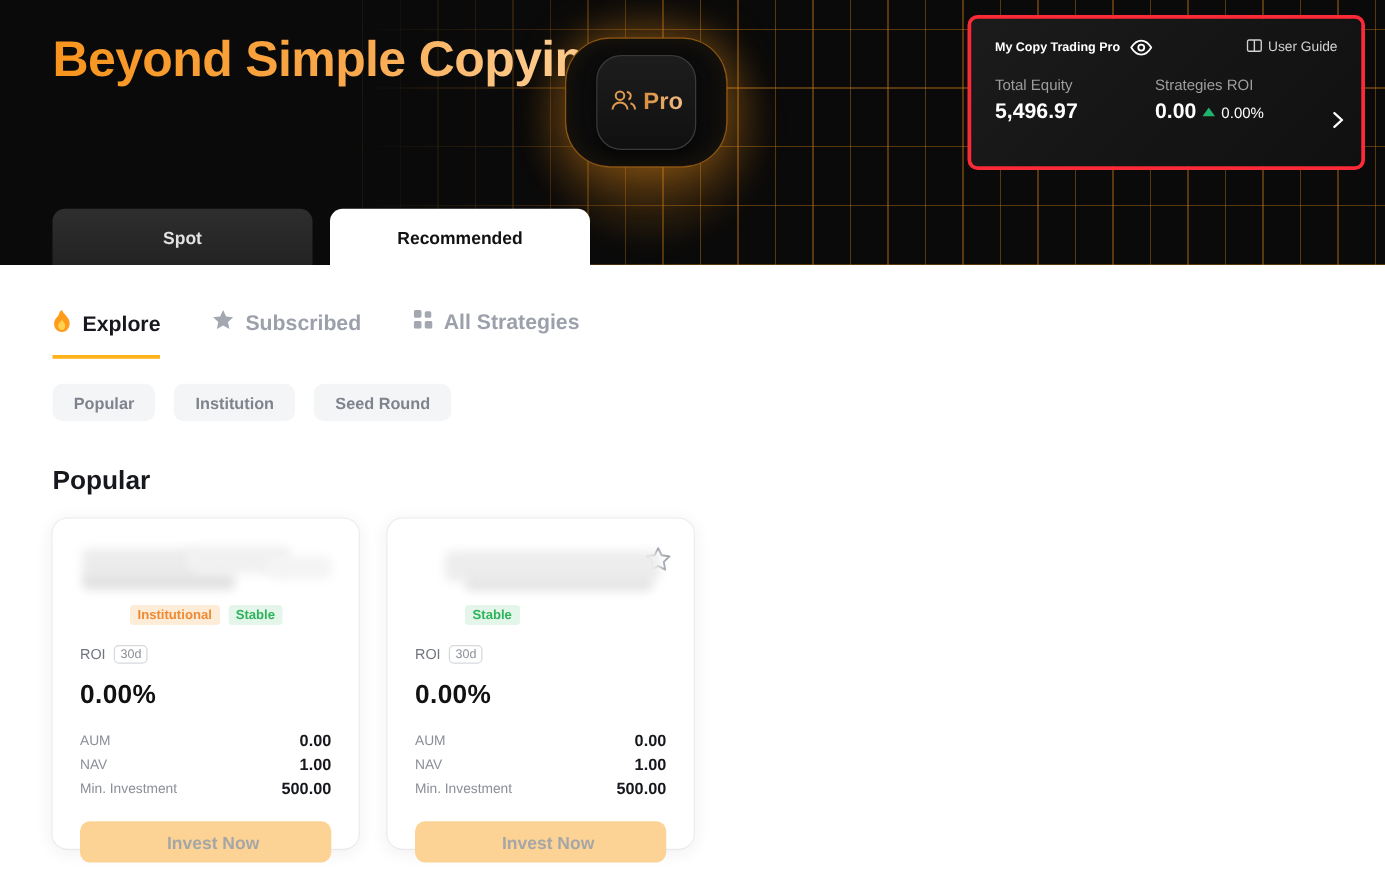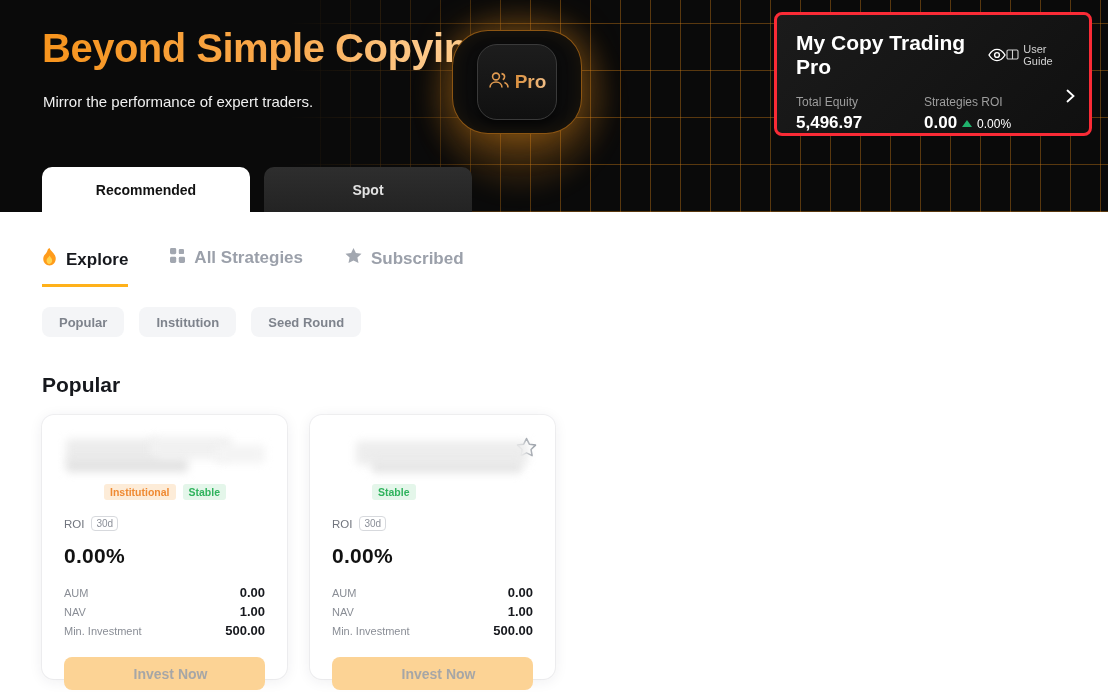--- a/index.html
+++ b/index.html
@@ -34,21 +34,21 @@
     display:flex; align-items:center; justify-content:center; gap:5px; }
   .pro-badge-text { font-size:19px; font-weight:600;
     background:linear-gradient(90deg,#d98f3e,#f0bd85); -webkit-background-clip:text;
     background-clip:text; color:transparent; }
 
   
   .equity-panel { position:absolute; left:774px; top:12px; width:318px; height:124px;
     background:linear-gradient(135deg,#1b1b1b,#101010);
     border:3px solid #fa2b36; border-radius:8px; z-index:5; padding:16px 19px 0 19px; }
   .ep-title-row { display:flex; align-items:center; }
-  .ep-title { font-size:21px; font-weight:700; color:#fff; }
+  .ep-title { font-size:10px; font-weight:700; color:#fff; }
   .ep-eye { margin-left:8px; display:inline-flex; }
   .ep-guide { margin-left:auto; display:inline-flex; align-items:center; gap:4px;
     font-size:11px; color:#d2d2d2; cursor:pointer; }
   .ep-stats { display:flex; margin-top:16px; }
   .ep-col1 { width:128px; }
   .ep-label { font-size:12px; color:#9d9d9d; }
   .ep-value { font-size:17px; font-weight:700; color:#fff; margin-top:4px; }
   .ep-roi-row { display:flex; align-items:baseline; gap:5px; margin-top:4px; }
   .ep-roi-pct { font-size:12px; font-weight:400; color:#fff; }
   .tri-up { width:0; height:0; border-left:5px solid transparent; border-right:5px solid transparent;
@@ -113,21 +113,20 @@
 </style>
 </head>
 <body>
 
 <div class="hero">
   <div class="hero-grid"></div>
   <div class="hero-grid-fade"></div>
   <div class="hero-glow"></div>
 
   <div class="hero-title">Beyond Simple Copying</div>
-  <div class="hero-subtitle">Mirror the performance of expert traders.</div>
 
   <div class="pro-badge">
     <div class="pro-badge-inner">
       <span>
         <svg width="22" height="20" viewBox="0 0 22 20" fill="none" stroke="#e09a50" stroke-width="1.6">
           <circle cx="8" cy="6.5" r="3.4"></circle>
           <path d="M2 17.5c0-3.3 2.7-5.5 6-5.5s6 2.2 6 5.5"></path>
           <path d="M13.5 3.6c1.8.3 3.1 1.6 3.1 3.2 0 1.2-.7 2.3-1.8 2.9M16.4 12.6c2.2.8 3.6 2.6 3.6 4.9"></path>
         </svg>
       </span>
@@ -169,55 +168,55 @@
       </div>
     </div>
     <span class="ep-chevron">
       <svg width="9" height="14" viewBox="0 0 9 14" fill="none" stroke="#fff" stroke-width="1.8" stroke-linecap="round">
         <path d="M1.5 1.5 7.5 7l-6 5.5"></path>
       </svg>
     </span>
   </div>
 
   <div class="hero-tabs">
+    <div class="htab htab-idle">Spot</div>
     <div class="htab htab-active">Recommended</div>
-    <div class="htab htab-idle">Spot</div>
   </div>
 </div>
 
 <div class="content">
 
   <div class="nav-tabs">
     <div class="nav-item active">
       <span>
         <svg width="15" height="18" viewBox="0 0 15 18">
           <path d="M7.5 0C8.5 3 12.8 5.2 13.6 9.3c.8 4.2-2 8.2-6.1 8.2S.6 13.8 1.4 9.6C2 6.4 4.4 5.6 5.2 3.2 5.6 2.1 5.6 1 7.5 0z" fill="#ff9c1b"></path>
           <path d="M7.7 7.5c.5 1.6 2.2 2.7 2.4 4.6.3 2.3-1.1 3.9-2.8 3.9s-3-1.7-2.7-4c.2-1.8 2.2-2.7 3.1-4.5z" fill="#ffd34e"></path>
         </svg>
       </span>
       <span>Explore</span>
+    </div>
+    <div class="nav-item">
+      <span>
+        <svg width="17" height="16" viewBox="0 0 17 16" fill="#a2a7b0">
+          <path d="M8.5 0l2.4 5.1 5.6.7-4.1 3.8 1.1 5.5-5-2.7-5 2.7 1.1-5.5L.5 5.8l5.6-.7z"></path>
+        </svg>
+      </span>
+      <span>Subscribed</span>
     </div>
     <div class="nav-item">
       <span>
         <svg width="15" height="15" viewBox="0 0 15 15" fill="#a2a7b0">
           <rect x="0" y="0" width="6.2" height="6.2" rx="1.4"></rect>
           <rect x="8.8" y="0.9" width="5.2" height="5.2" rx="1.2"></rect>
           <rect x="0" y="8.8" width="6.2" height="6.2" rx="1.4"></rect>
           <rect x="8.8" y="8.8" width="6.2" height="6.2" rx="1.4"></rect>
         </svg>
       </span>
       <span>All Strategies</span>
-    </div>
-    <div class="nav-item">
-      <span>
-        <svg width="17" height="16" viewBox="0 0 17 16" fill="#a2a7b0">
-          <path d="M8.5 0l2.4 5.1 5.6.7-4.1 3.8 1.1 5.5-5-2.7-5 2.7 1.1-5.5L.5 5.8l5.6-.7z"></path>
-        </svg>
-      </span>
-      <span>Subscribed</span>
     </div>
   </div>
 
   <div class="chips">
     <div class="chip">Popular</div>
     <div class="chip">Institution</div>
     <div class="chip">Seed Round</div>
   </div>
 
   <div class="section-title">Popular</div>

